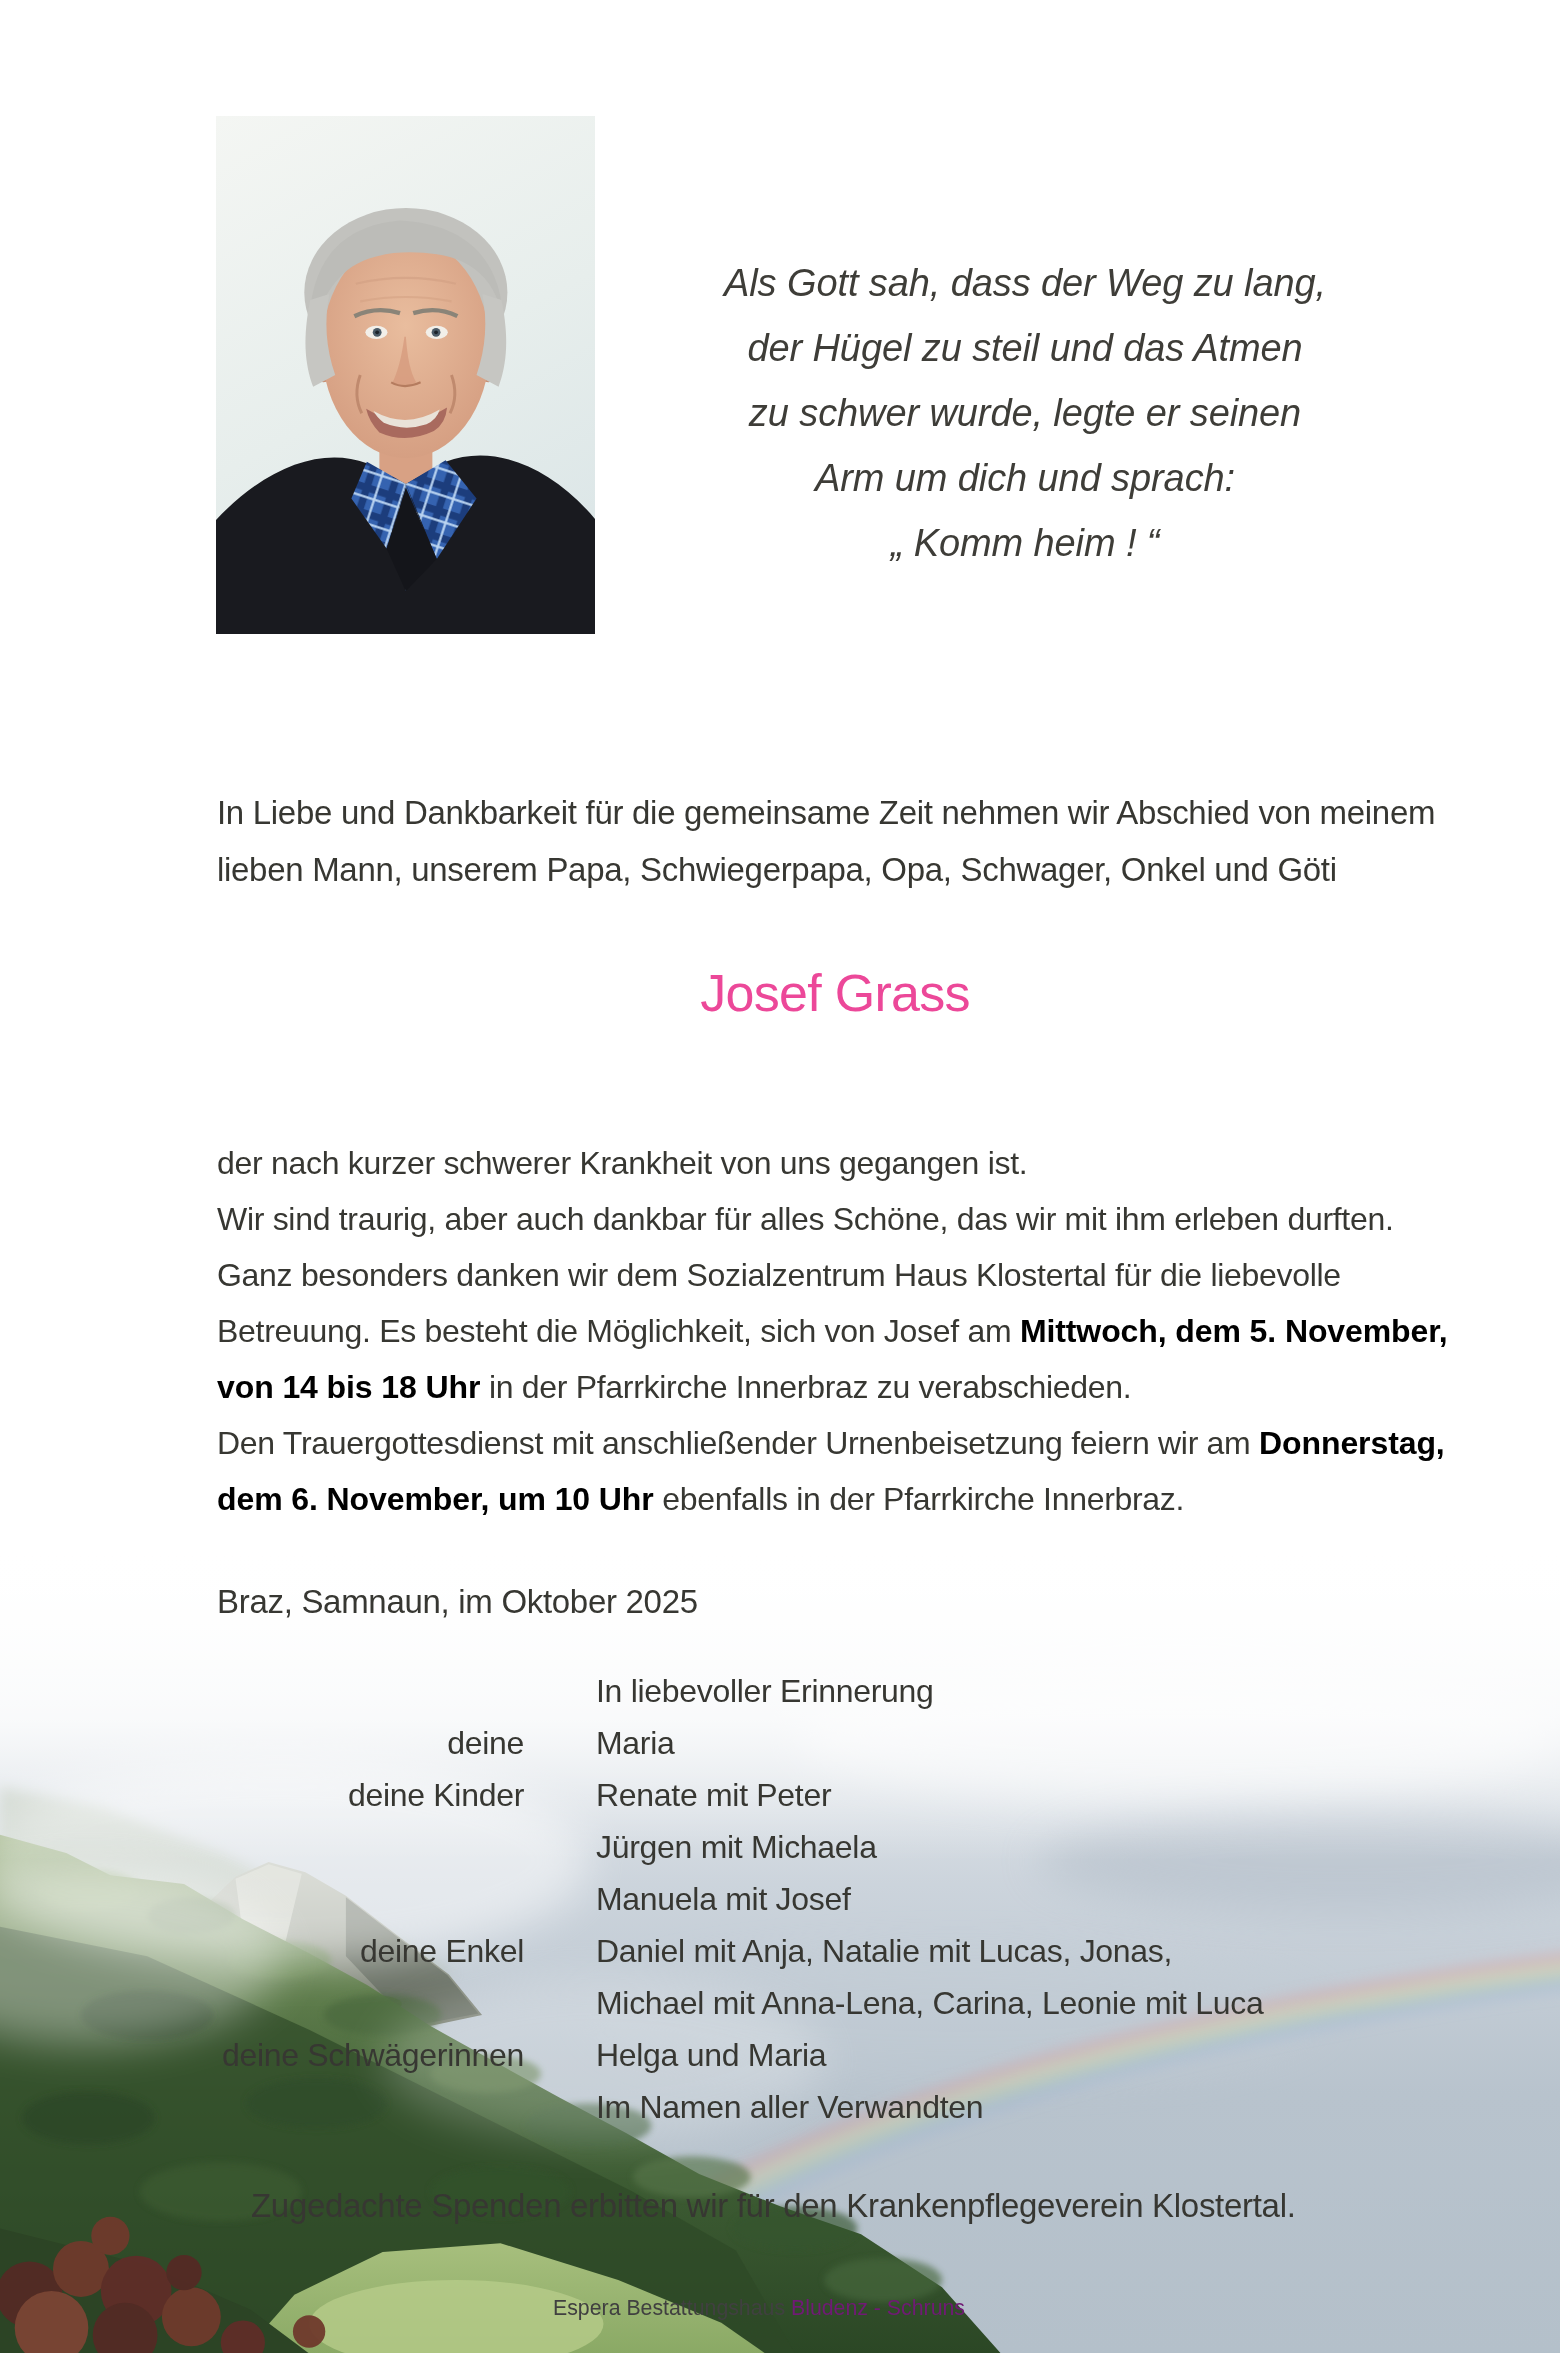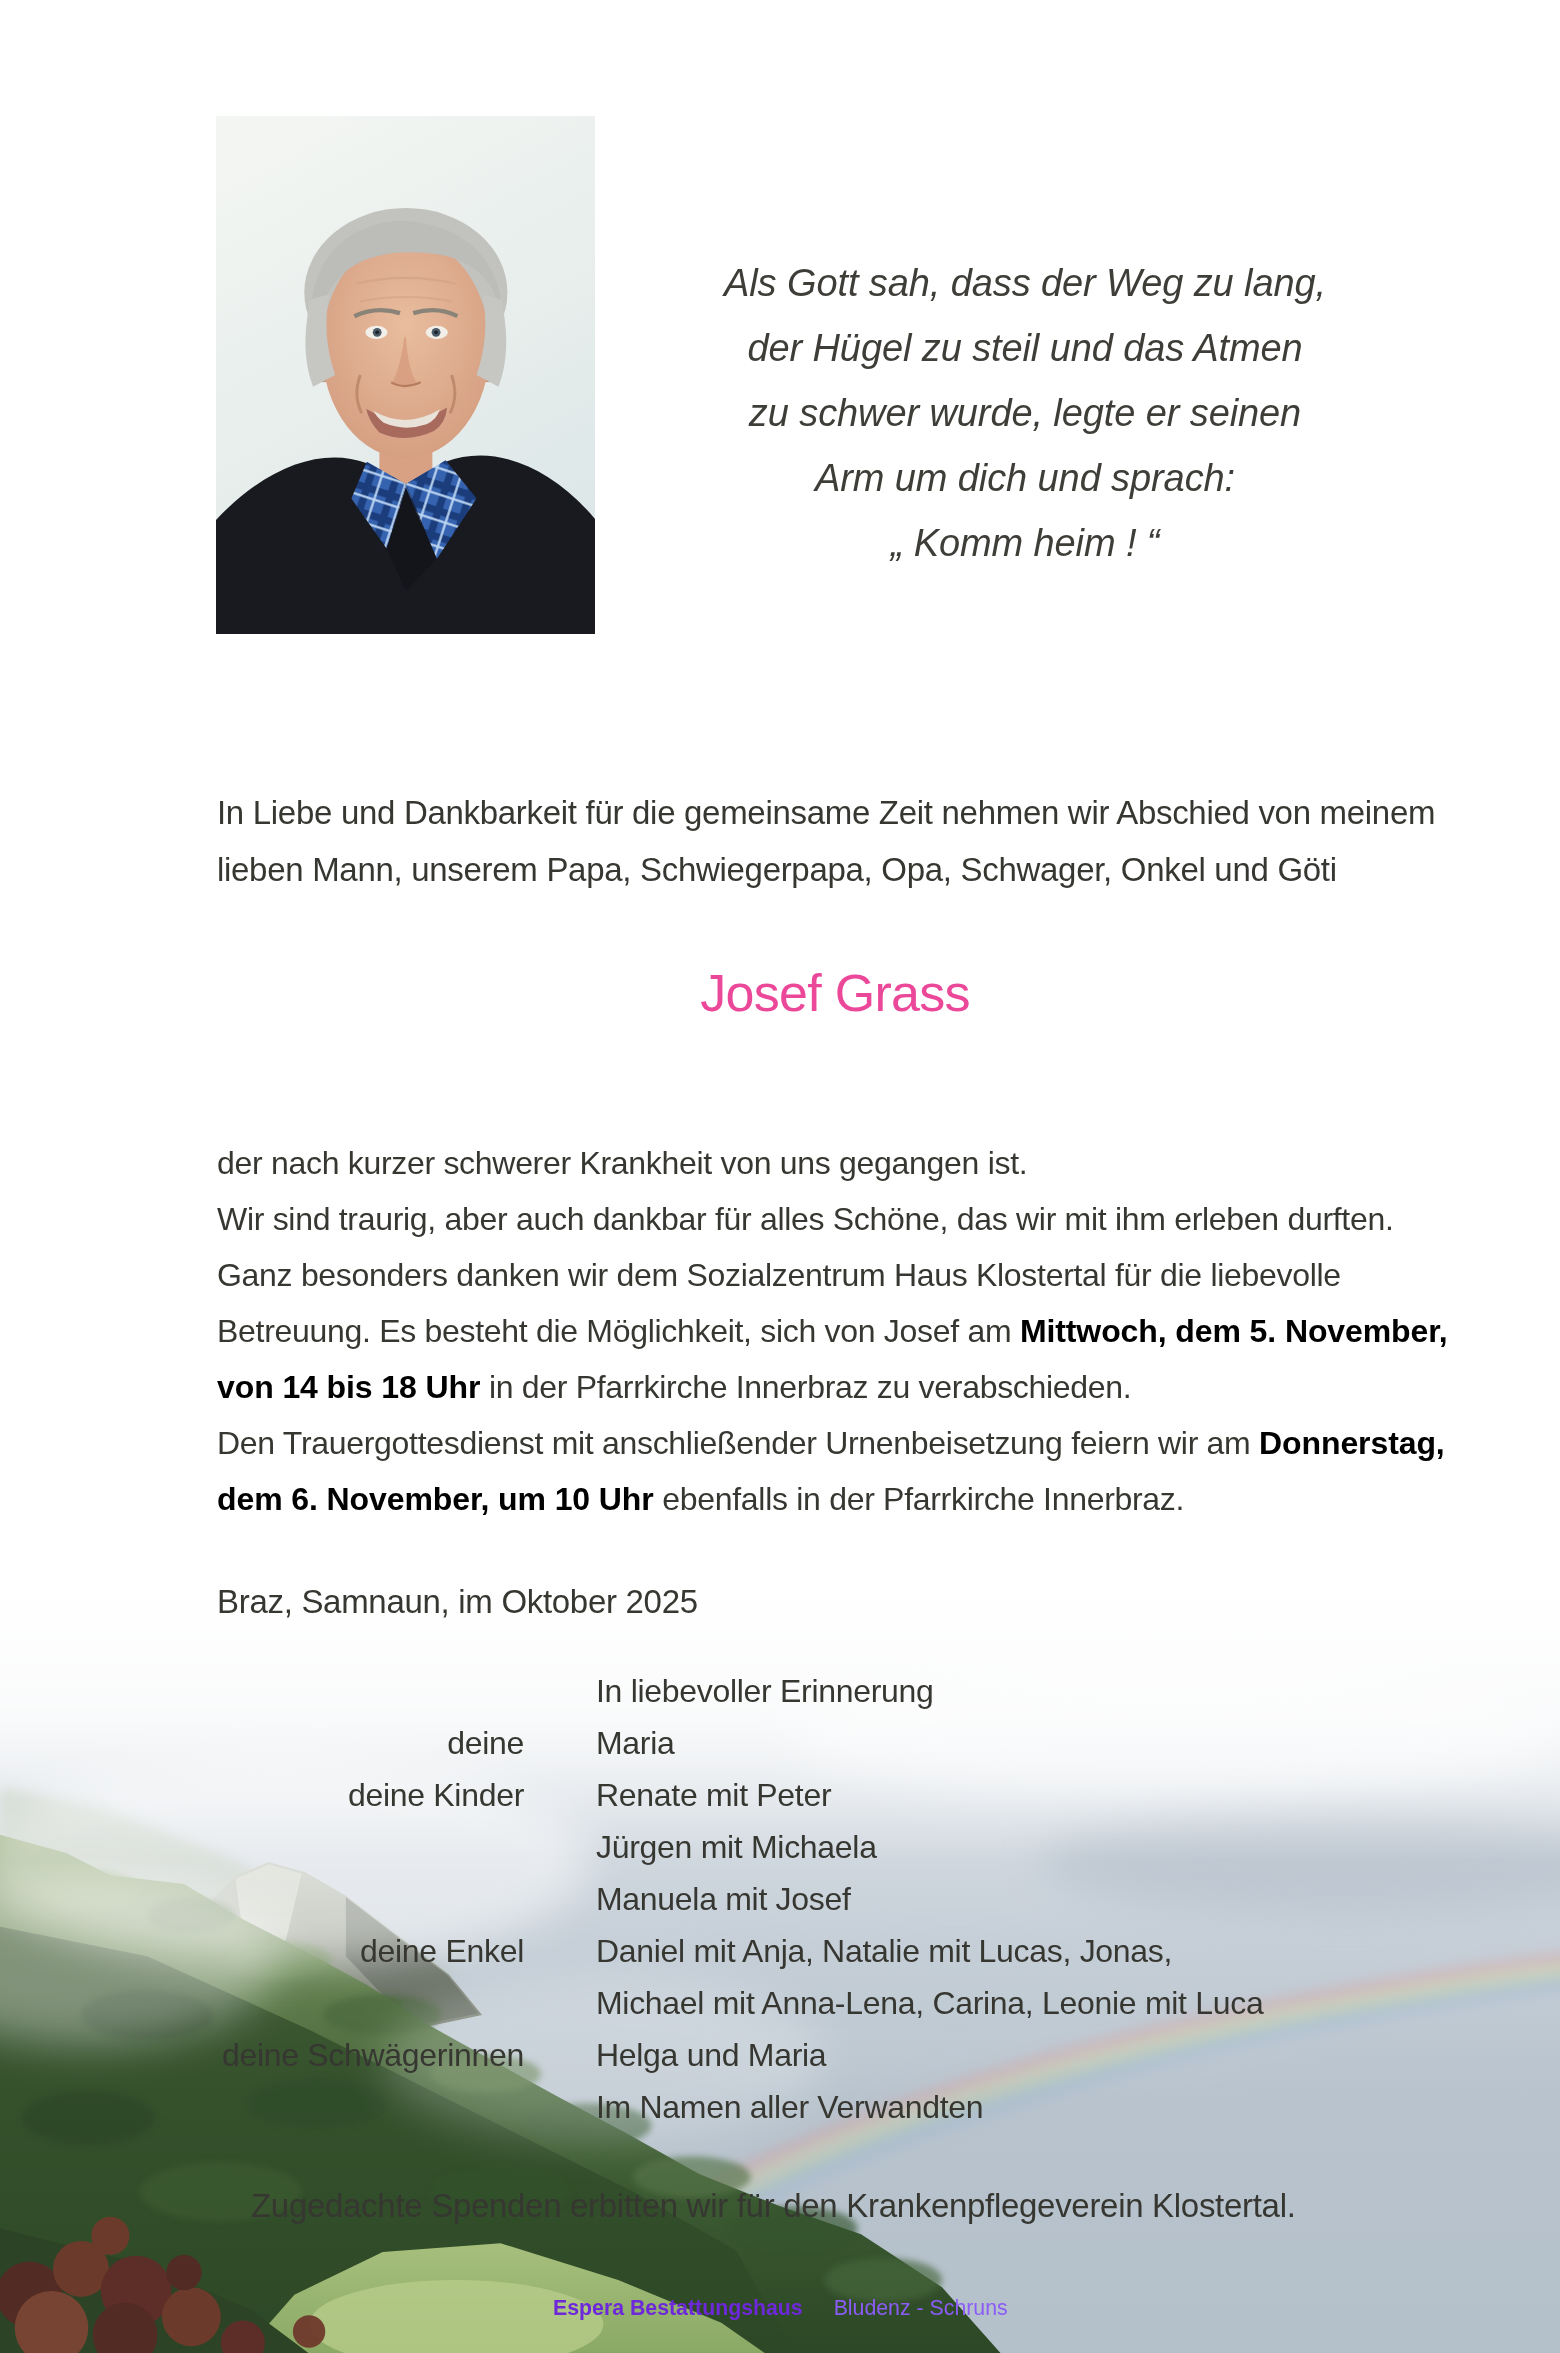--- a/index.html
+++ b/index.html
@@ -32,22 +32,22 @@
   .place-date{position:absolute;left:217px;top:1583px;font-size:33px;line-height:38px;}
 
   .family{position:absolute;left:0;top:1665px;font-size:32px;}
   .family-row{display:flex;height:52px;line-height:52px;gap:40px;}
   .family-label{width:524px;text-align:right;white-space:nowrap;}
   .family-name{margin-left:32px;white-space:nowrap;}
 
   .donation{position:absolute;left:217px;top:2187px;font-size:33px;line-height:38px;margin-left:34px;}
 
   .footer{position:absolute;left:553px;top:2296px;font-size:21.3px;line-height:25px;letter-spacing:0;white-space:nowrap;}
-  .footer .fh{font-weight:bold;color:#6d28d9;}
-  .footer .loc{color:#8b5cf6;margin-left:25px;font-weight:normal;}
+  .footer .fh{font-weight:normal;color:#404040;}
+  .footer .loc{color:#701a75;margin-left:0;font-weight:normal;}
 </style>
 </head>
 <body>
 
 <div class="page">
 
   <div class="landscape">
     <svg viewBox="0 0 2121 1100" preserveAspectRatio="none">
       <defs>
         <linearGradient id="skyGrad" x1="0" y1="0" x2="0" y2="1">

